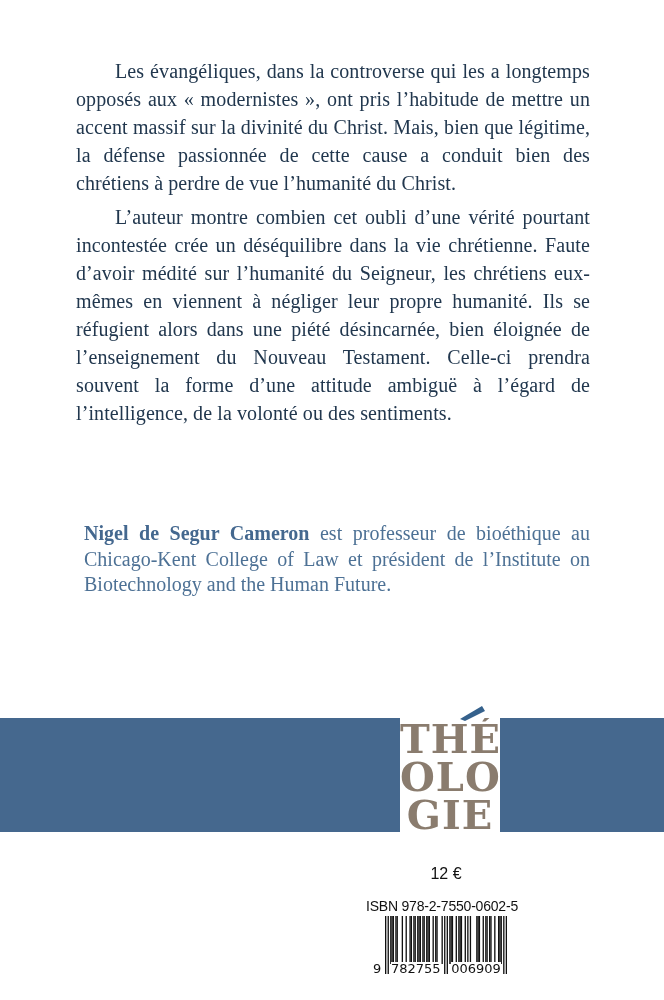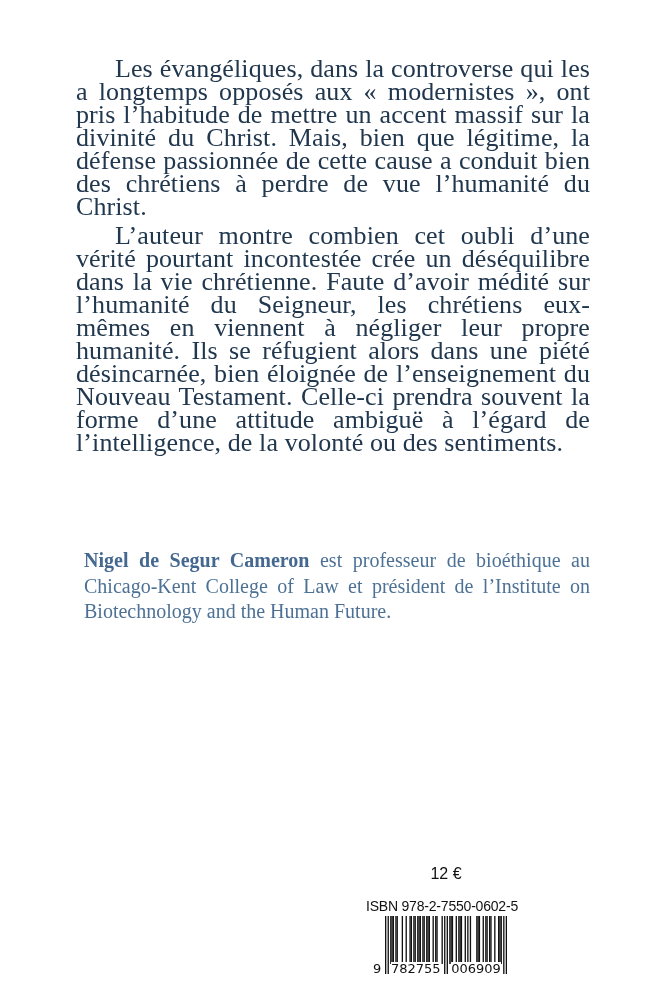--- a/index.html
+++ b/index.html
@@ -2,21 +2,21 @@
 <html><head>
 <meta charset="utf-8">
 <style>
   html,body{margin:0;padding:0;background:#fff;}
   .page{position:relative;width:664px;height:1000px;background:#fff;overflow:hidden;
         font-family:"Liberation Serif",serif;}
 
   
   .blurb{position:absolute;left:76px;top:57px;width:514px;}
   .para{margin:0 0 6px 0;text-indent:39px;text-align:justify;
-        font-size:26px;line-height:23px;color:#21374e;letter-spacing:0.1px;}
+        font-size:20px;line-height:28px;color:#21374e;letter-spacing:0.1px;}
   .bio{margin:94px 0 0 8px;text-align:justify;font-size:20px;line-height:25.5px;
        color:#4d7195;}
   .bio strong{font-weight:bold;color:#44688f;}
 
   
   .band{position:absolute;left:0;top:718px;width:664px;height:114px;background:#45688e;}
   .cat-box{position:absolute;left:400px;top:0;width:100px;height:114px;background:#fff;
            overflow:hidden;text-align:center;box-sizing:border-box;padding-top:2px;}
   .cat-line{font-family:"DejaVu Serif",serif;font-weight:700;font-size:40px;
             line-height:38px;color:#8a7c6e;letter-spacing:1px;white-space:nowrap;}
@@ -52,20 +52,30 @@
 <body>
 
 <div class="page">
 
   <main class="blurb">
     <p class="para">Les évangéliques, dans la controverse qui les a longtemps opposés aux « modernistes », ont pris l’habitude de mettre un accent massif sur la divinité du Christ. Mais, bien que légitime, la défense passionnée de cette cause a conduit bien des chrétiens à perdre de vue l’humanité du Christ.</p>
     <p class="para">L’auteur montre combien cet oubli d’une vérité pourtant incontestée crée un déséquilibre dans la vie chrétienne. Faute d’avoir médité sur l’humanité du Seigneur, les chrétiens eux-mêmes en viennent à négliger leur propre humanité. Ils se réfugient alors dans une piété désincarnée, bien éloignée de l’enseignement du Nouveau Testament. Celle-ci prendra souvent la forme d’une attitude ambiguë à l’égard de l’intelligence, de la volonté ou des sentiments.</p>
     <p class="bio"><strong>Nigel de Segur Cameron</strong><span> est professeur de bioéthique au Chicago-Kent College of Law et président de l’Institute on Biotechnology and the Human Future.</span></p>
   </main>
 
+  <div class="band">
+    <svg class="accent" viewBox="0 0 28 15">
+      <polygon points="0,13 22,0 25,5 5,15" fill="#35618c"></polygon>
+    </svg>
+    <div class="cat-box">
+      <div class="cat-line">THÉ</div>
+      <div class="cat-line">OLO</div>
+      <div class="cat-line">GIE</div>
+    </div>
+  </div>
 
 
   <div class="commerce">
     <p class="price">12 €</p>
     <p class="isbn">ISBN 978-2-7550-0602-5</p>
     <div class="barcode">
       <svg width="122" height="58" viewBox="0 0 122 58">
           <rect x="0.00" y="0" width="1.33" height="58"></rect>
           <rect x="2.57" y="0" width="1.33" height="58"></rect>
           <rect x="5.14" y="0" width="1.33" height="48"></rect>

